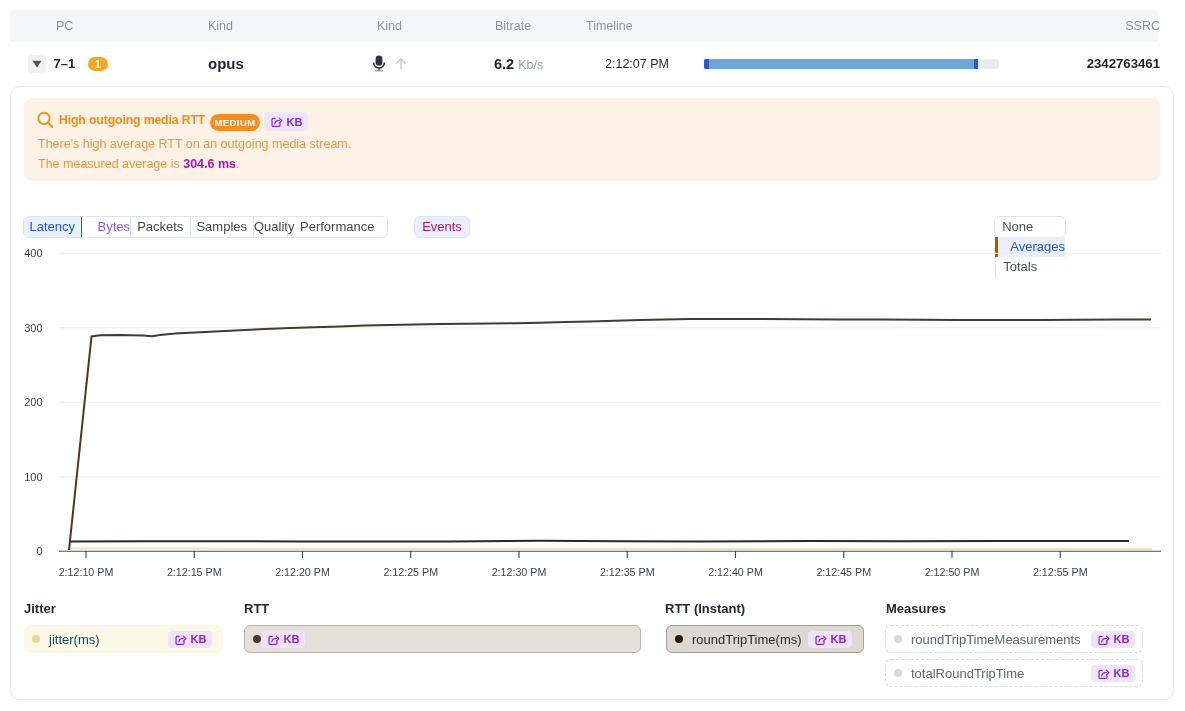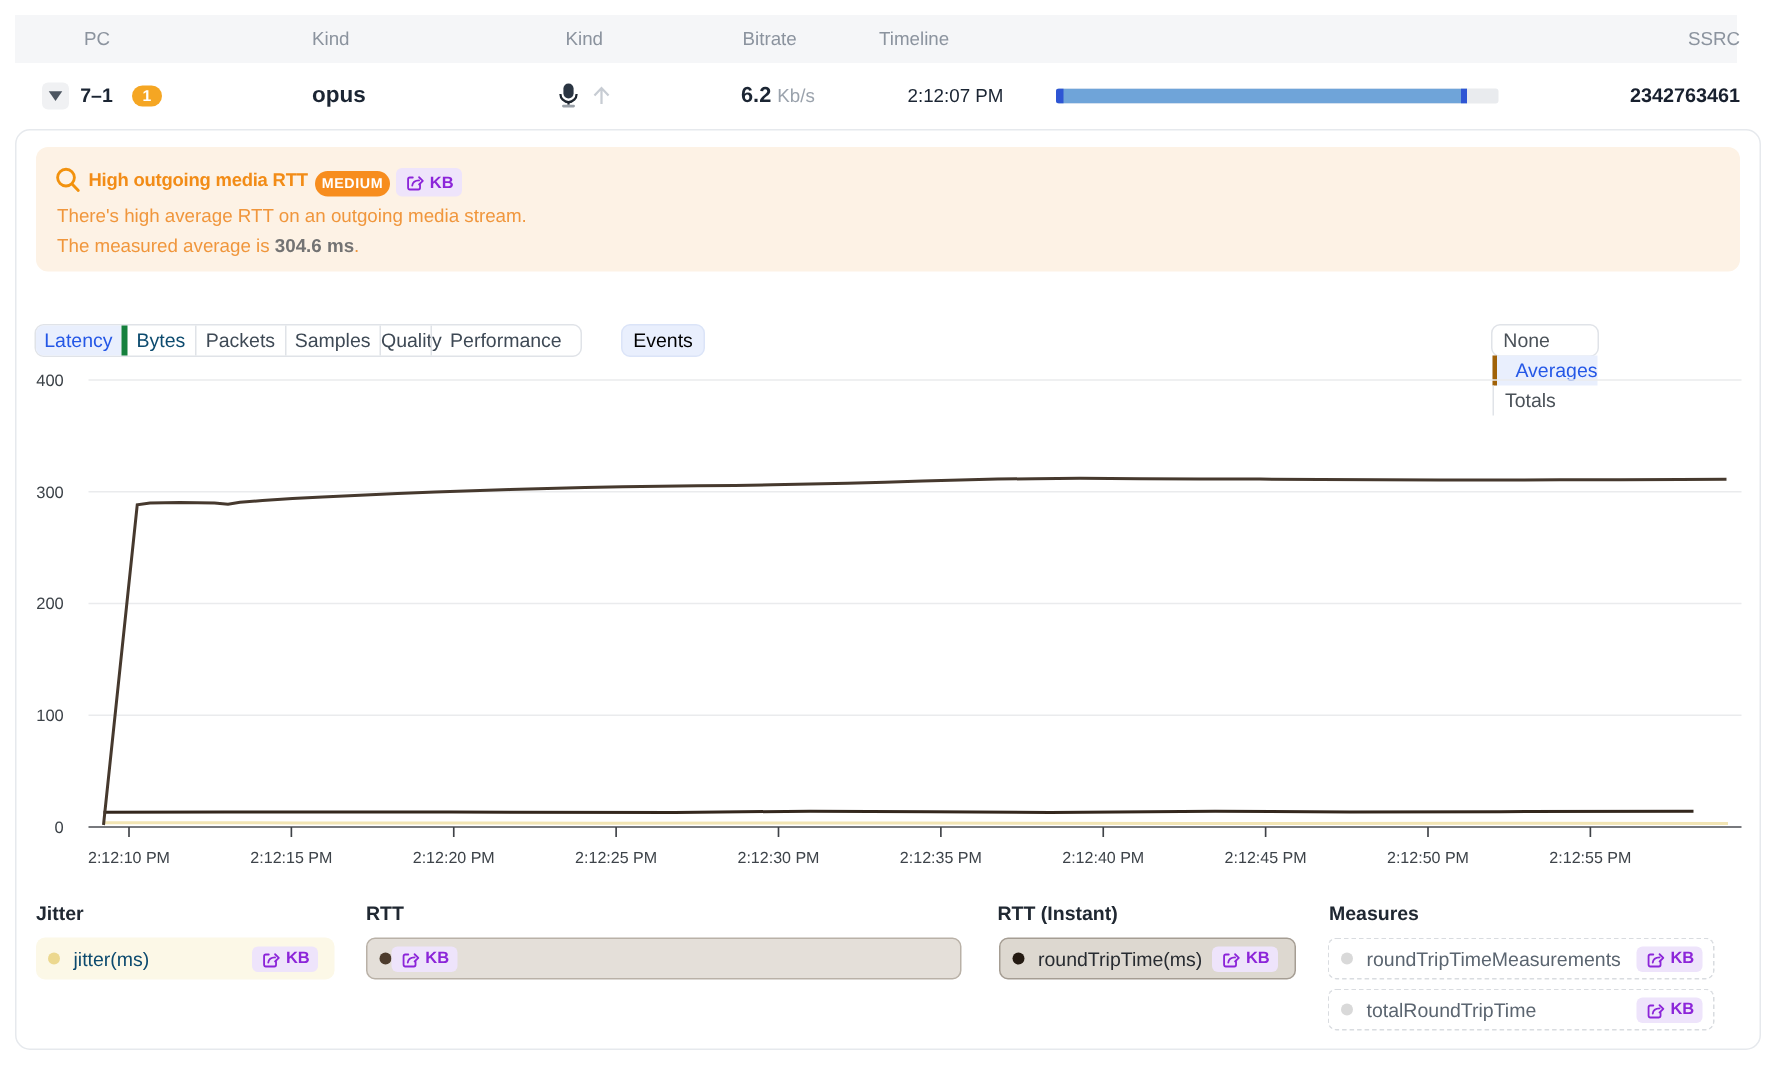--- a/index.html
+++ b/index.html
@@ -63,31 +63,31 @@
 </svg>
 <div class="abs" style="left:59px;top:111px;height:18px;line-height:18px;font-size:12.3px;font-weight:bold;letter-spacing:-0.15px;color:#f28c17;">High outgoing media RTT</div>
 <div class="abs" style="left:210px;top:113.5px;width:50px;height:17px;background:#f78d1e;border-radius:8.5px;color:#fff;font-size:9.5px;font-weight:bold;letter-spacing:0.4px;text-align:center;line-height:17px;">MEDIUM</div>
 <div class="abs kb" style="left:264px;top:112px;height:19px;">
   <svg width="13" height="13" viewBox="0 0 14 14">
       <path d="M10.8,8.4 V11 a1.2,1.2 0 0 1 -1.2,1.2 H3.4 A1.2,1.2 0 0 1 2.2,11 V4.8 a1.2,1.2 0 0 1 1.2,-1.2 H5.6 M5.2,9.4 C5.5,6.9 7.2,5.8 10.1,5.7 M10.1,3.4 L12.8,6 L10.1,8.6" fill="none" stroke="#8c25d9" stroke-width="1.3" stroke-linecap="round" stroke-linejoin="round"></path>
     </svg>
   KB
 </div>
 <div class="abs" style="left:38px;top:136.5px;height:15px;line-height:15px;font-size:12.5px;color:#f0963c;">There's high average RTT on an outgoing media stream.</div>
-<div class="abs" style="left:38px;top:157px;height:15px;line-height:15px;font-size:12.5px;color:#f0963c;">The measured average is <b style="color:#737373;">304.6 ms</b>.</div>
+<div class="abs" style="left:38px;top:157px;height:15px;line-height:15px;font-size:12.5px;color:#f0963c;">The measured average is <b style="color:#a21caf;">304.6 ms</b>.</div>
 
 <div class="abs" style="left:23px;top:216px;height:22px;display:flex;border:1px solid #e0e3e8;border-radius:6px;background:#fff;">
   <div style="width:56.5px;text-align:center;line-height:20px;font-size:13px;color:#2457e6;background:#e9effd;border-radius:5px 0 0 5px;">Latency</div>
-  <div style="width:49.5px;text-align:center;line-height:20px;font-size:13px;color:#0c4a6e;border-left:4px solid #15803d;">Bytes</div>
+  <div style="width:49.5px;text-align:right;line-height:20px;font-size:13px;color:#8b5cf6;border-left:1px solid #15803d;">Bytes</div>
   <div style="width:59.5px;text-align:center;line-height:20px;font-size:13px;color:#3e4955;border-left:1px solid #e0e3e8;">Packets</div>
   <div style="width:63.5px;text-align:center;line-height:20px;font-size:13px;color:#3e4955;border-left:1px solid #e0e3e8;">Samples</div>
   <div style="width:34px;text-align:center;line-height:20px;font-size:13px;color:#3e4955;border-left:1px solid #e0e3e8;">Quality</div>
   <div style="width:99.5px;text-align:center;line-height:20px;font-size:13px;color:#3e4955;border-left:1px solid #e0e3e8;">Performance</div>
 </div>
-<div class="abs" style="left:414px;top:216px;width:56px;height:22px;background:#e9effd;border:1px solid #dbe4f8;border-radius:6px;text-align:center;line-height:20px;font-size:13px;color:#000000;">Events</div>
+<div class="abs" style="left:414px;top:216px;width:56px;height:22px;background:#e9effd;border:1px solid #dbe4f8;border-radius:6px;text-align:center;line-height:20px;font-size:13px;color:#be185d;">Events</div>
 
 <div class="abs" style="left:993.5px;top:216px;height:22px;display:flex;border:1px solid #e0e3e8;border-radius:6px;background:#fff;flex-direction:column;">
   <div style="width:46.5px;text-align:center;line-height:20px;font-size:13px;color:#4a5158;">None</div>
   <div style="width:70.5px;text-align:right;line-height:20px;font-size:13px;color:#2457e6;background:#e9effd;border-left:3px solid #a16207;">Averages</div>
   <div style="width:50.5px;text-align:center;line-height:20px;font-size:13px;color:#4a5158;border-left:1px solid #e0e3e8;">Totals</div>
 </div>
 
 <svg class="abs" style="left:0;top:245px;" width="1185" height="340" viewBox="0 0 1185 340">
   <g stroke="#eaebed" stroke-width="1">
     <line x1="59" y1="8.3" x2="1161" y2="8.3"></line>

